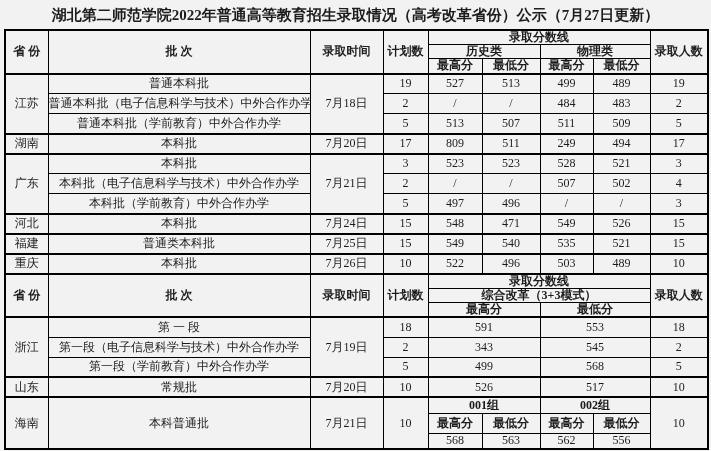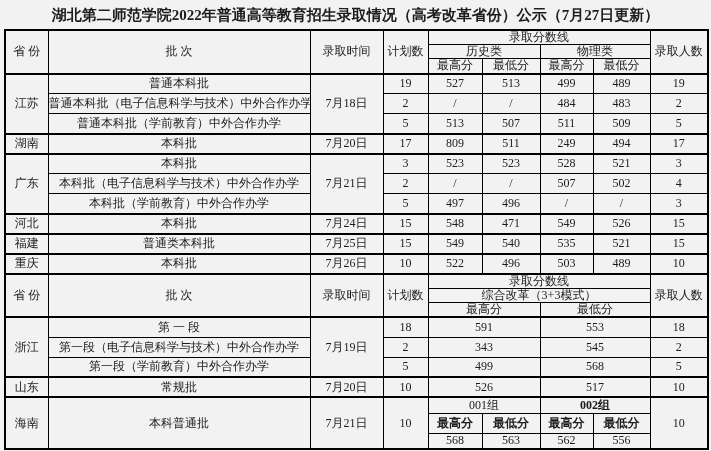--- a/index.html
+++ b/index.html
@@ -17,21 +17,21 @@
     width:703px;margin-left:4px;
     border:2px solid #000;
   }
   td{
     border:1px solid #000;
     text-align:center;vertical-align:middle;
     font-size:12px;padding:0;line-height:1.1;
     overflow:hidden;white-space:nowrap;
   }
   tr.hr{height:14px;}
-  tr.hr td{font-weight:normal;}
+  tr.hr td{font-weight:bold;}
   tr.dr{height:20px;}
   tr.sr{height:16px;}
   tr.mr{height:20px;}
   tr.mr td{font-weight:bold;}
   tr.tt td{border-top-width:2px;}
 </style>
 </head>
 <body>
 
 <div class="title">湖北第二师范学院2022年普通高等教育招生录取情况（高考改革省份）公示（7月27日更新）</div>
@@ -223,21 +223,21 @@
       <td colspan="2">526</td>
       <td colspan="2">517</td>
       <td>10</td>
     </tr>
 
     <tr class="sr tt">
       <td rowspan="3">海南</td>
       <td rowspan="3">本科普通批</td>
       <td rowspan="3">7月21日</td>
       <td rowspan="3">10</td>
-      <td colspan="2" style="font-weight:normal">001组</td>
+      <td colspan="2" style="font-weight:bold">001组</td>
       <td colspan="2" style="font-weight:bold">002组</td>
       <td rowspan="3">10</td>
     </tr>
     <tr class="mr">
       <td>最高分</td>
       <td>最低分</td>
       <td>最高分</td>
       <td>最低分</td>
     </tr>
     <tr class="sr">

